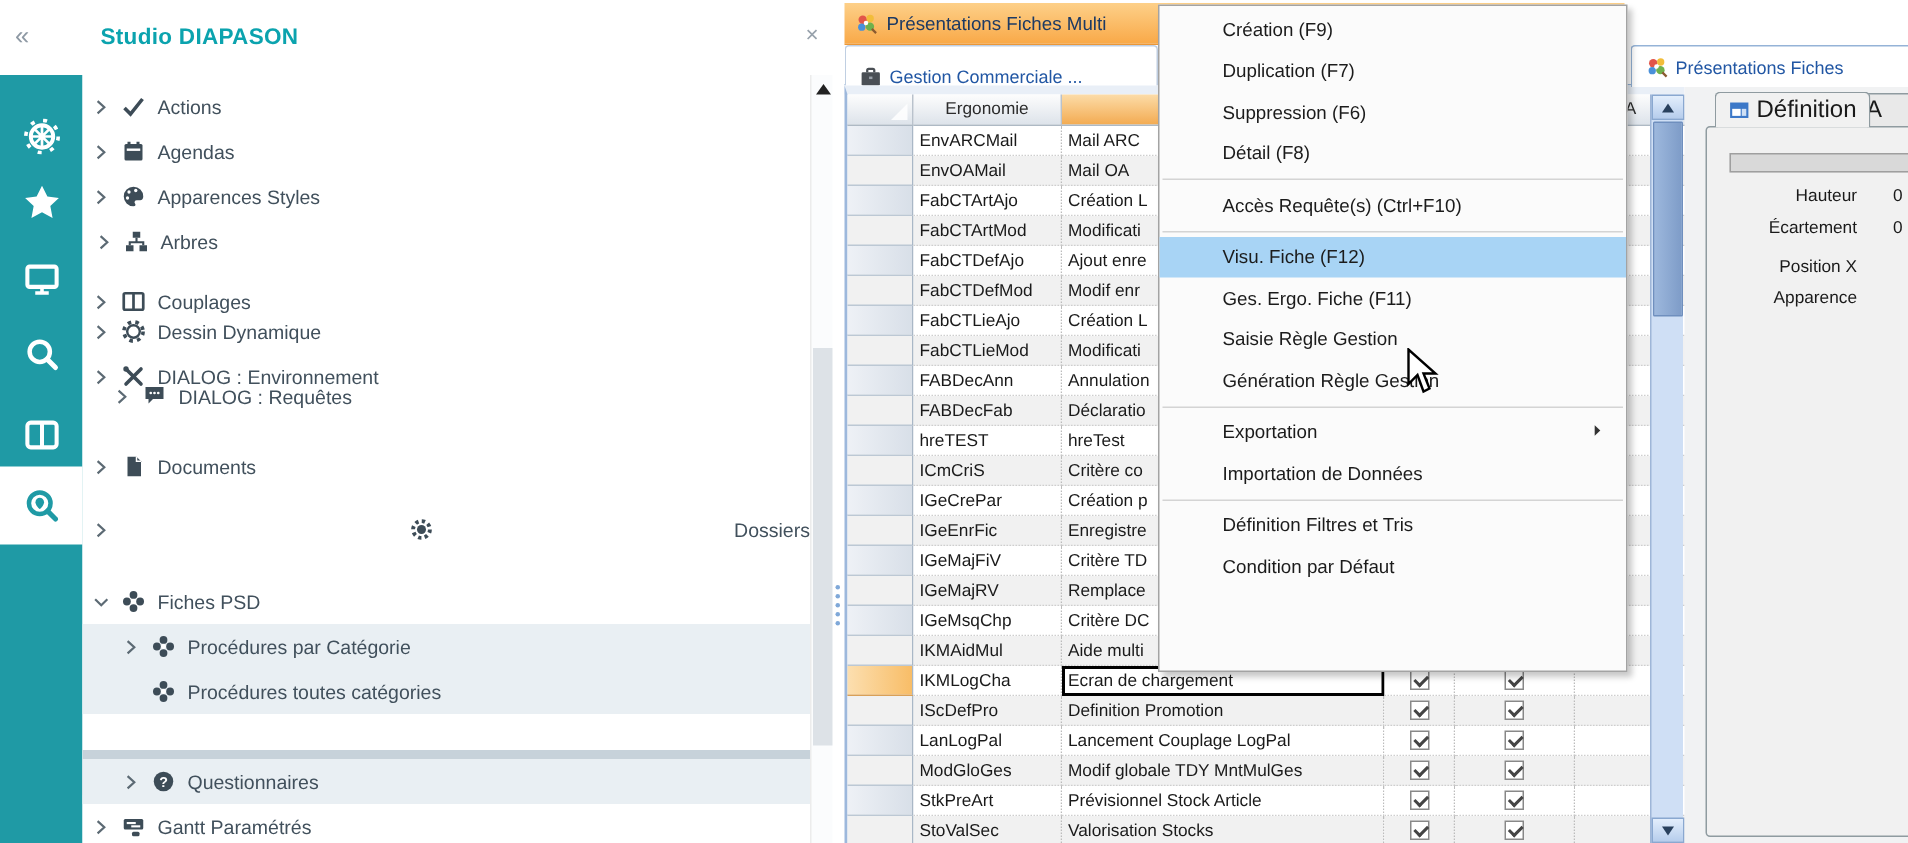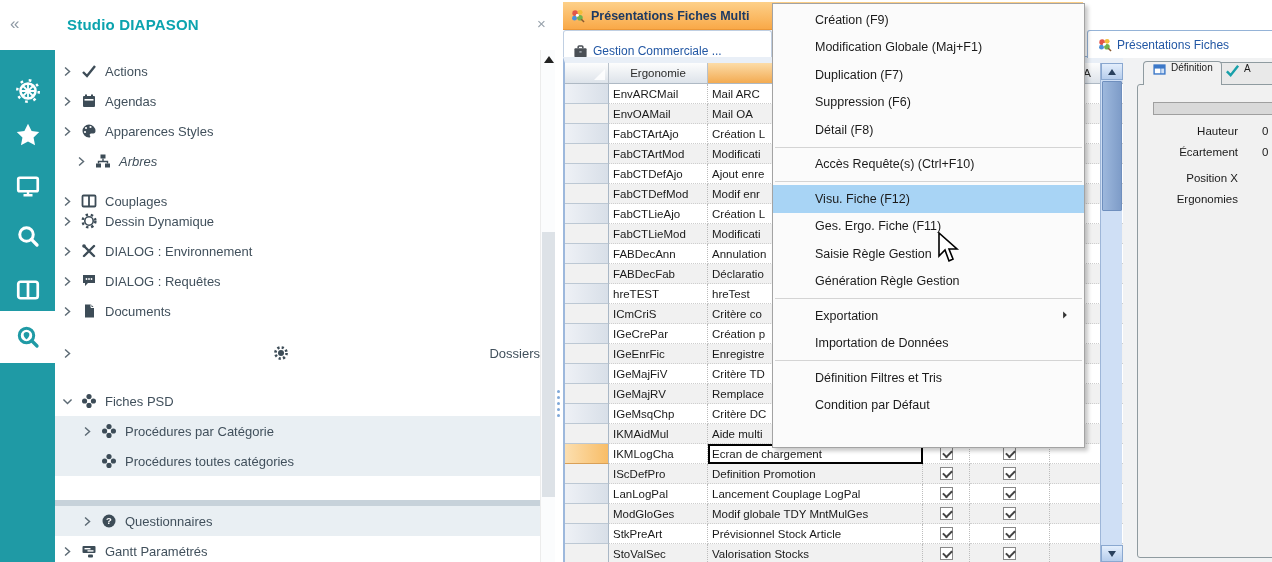--- a/index.html
+++ b/index.html
@@ -30,21 +30,21 @@
 
   #tree-scroll { left:540px; top:50px; width:16px; height:512px; background:#fbfcfd; border-left:1px solid #ececec; }
   #tree-scroll .up { position:absolute; top:6px; left:3px; width:0; height:0; border-left:5px solid transparent; border-right:5px solid transparent; border-bottom:7px solid #222; }
   #tree-scroll .thumb { position:absolute; left:1px; top:182px; width:14px; height:265px; background:#dde2e7; }
 
   
   #splitter { left:555px; top:0; width:8px; height:562px; background:#fff; }
   #splitter .dots { position:absolute; left:2px; top:390px; display:flex; flex-direction:column; gap:3px; }
   #splitter .dots i { width:3px; height:3px; background:#7fa8d8; border-radius:50%; }
   #win-title { left:563px; top:2px; width:520px; height:28px; background:linear-gradient(#fdd089,#f9a948); display:flex; align-items:center; padding-left:7px; border-bottom:1px solid #eb9737; }
-  #win-title .t { font-size:12.5px; font-weight:bold; color:#1d3a63; margin-left:6px; white-space:nowrap; }
+  #win-title .t { font-size:12.5px; font-weight:normal; color:#1d3a63; margin-left:6px; white-space:nowrap; }
   #tabstrip { left:563px; top:30px; width:709px; height:27px; background:#fff; border-bottom:1px solid #95b3d7; }
   .dtab { position:absolute; top:0; height:41px; background:#fff; display:flex; align-items:center; padding:0 9px; font-size:12px; color:#2257a4; border:1px solid #c0cfe2; border-bottom:none; border-radius:3px 3px 0 0; white-space:nowrap; }
   .dtab svg { width:14px; height:14px; margin-right:5px; flex:0 0 14px; }
   #tab-gestion { left:0; width:209px; }
   #tab-partial { left:466px; width:56px; padding-left:18px; }
   #tab-pres { left:524px; width:200px; border-color:#95b3d7; height:28px; z-index:2; }
 
   
   #grid-wrap { left:563px; top:57px; width:560px; height:505px; background:#fff; border-left:2px solid #9db8dc; border-top:6px solid #e9eff7; }
   #grid-head { position:absolute; left:0; top:0; width:560px; height:21px; display:flex; }
@@ -69,21 +69,21 @@
   
   #grid-scroll { left:1100px; top:63px; width:22px; height:499px; background:#cfdff5; border-left:1px solid #9eb6d8; }
   #grid-scroll .btn { position:absolute; left:0; width:22px; height:17px; background:linear-gradient(#e3eefc,#b6cdec); border:1px solid #8aa8d0; display:flex; align-items:center; justify-content:center; }
   #grid-scroll .btn.up { top:0; } #grid-scroll .btn.dn { bottom:0; }
   #grid-scroll .arr-up { width:0;height:0;border-left:4px solid transparent;border-right:4px solid transparent;border-bottom:6px solid #29415e; }
   #grid-scroll .arr-dn { width:0;height:0;border-left:4px solid transparent;border-right:4px solid transparent;border-top:6px solid #29415e; }
   #grid-scroll .thumb { position:absolute; left:1px; top:18px; width:20px; height:130px; background:linear-gradient(90deg,#9db8dd,#7e9cc8); border:1px solid #6f8fbe; border-radius:1px; }
 
   
   #right-zone { left:1123px; top:55px; width:149px; height:507px; background:#f1f2f3; }
-  .ptab { position:absolute; top:7px; height:22px; display:flex; align-items:flex-start; padding:0 8px; font-size:10px; color:#1a1a1a; border:1px solid #8f9ba0; border-bottom:none; border-radius:4px 4px 0 0; background:#e9e9e9; white-space:nowrap; }
+  .ptab { position:absolute; top:7px; height:22px; display:flex; align-items:center; padding:0 8px; font-size:16px; color:#1a1a1a; border:1px solid #8f9ba0; border-bottom:none; border-radius:4px 4px 0 0; background:#e9e9e9; white-space:nowrap; }
   .ptab svg { width:13px; height:13px; margin-right:4px; flex:0 0 13px; }
   #ptab-def { left:20px; z-index:2; background:#f1f1f1; height:24px; top:6px; }
   #ptab-app { left:93px; width:70px; }
   #pbox { position:absolute; left:14px; top:29px; width:200px; height:474px; background:#f1f1f1; border:1px solid #8f9ba0; border-radius:3px; }
   #pbar { position:absolute; left:15px; top:17px; width:180px; height:13px; background:#d9d9d9; border:1px solid #9f9f9f; }
   .pfield { position:absolute; left:0; width:200px; height:16px; display:flex; }
   .pfield .lab { width:100px; text-align:right; font-size:11.5px; color:#1a1a1a; }
   .pfield .val { margin-left:24px; font-size:11.5px; color:#1a1a1a; }
 
   
@@ -186,21 +186,21 @@
           <span class="tree-ico">
             <svg viewBox="0 0 16 16" xmlns="http://www.w3.org/2000/svg">
               <path d="M8 1.5a6.5 6.5 0 1 0 0 13c1.5 0 1.6-1 1-1.8-.7-.9-.2-2.2 1.2-2.2h2.2c1.3 0 2.1-1 2.1-2.5A6.5 6.5 0 0 0 8 1.5z" fill="currentColor"></path>
               <circle cx="5" cy="5" r="1.1" fill="#fff"></circle>
               <circle cx="9.5" cy="4" r="1.1" fill="#fff"></circle>
               <circle cx="4" cy="9" r="1.1" fill="#fff"></circle>
             </svg>
           </span>
           <span>Apparences Styles</span>
         </div>
-        <div class="tree-row" style="top: 96px; padding-left: 20px; font-style: italic;">
+        <div class="tree-row" style="top: 96px; padding-left: 8px;">
           <span class="tree-chev">
             <svg viewBox="0 0 16 16" xmlns="http://www.w3.org/2000/svg">
               <path d="M5 3l5.5 5L5 13" fill="none" stroke="currentColor" stroke-width="1.8"></path>
             </svg>
           </span>
           <span class="tree-ico">
             <svg viewBox="0 0 16 16" xmlns="http://www.w3.org/2000/svg">
               <rect x="5.5" y="1.5" width="5" height="4" fill="currentColor"></rect>
               <rect x="1" y="10.5" width="5" height="4" fill="currentColor"></rect>
               <rect x="10" y="10.5" width="5" height="4" fill="currentColor"></rect>
@@ -244,21 +244,21 @@
             </svg>
           </span>
           <span class="tree-ico">
             <svg viewBox="0 0 16 16" xmlns="http://www.w3.org/2000/svg">
               <path d="M3 13L13 3M3 3l10 10" fill="none" stroke="currentColor" stroke-width="2.4" stroke-linecap="round"></path>
               <circle cx="3" cy="3" r="1.8" fill="currentColor"></circle>
             </svg>
           </span>
           <span>DIALOG : Environnement</span>
         </div>
-        <div class="tree-row" style="top: 216px; padding-left: 6px;">
+        <div class="tree-row" style="top: 199px; padding-left: 20px;">
           <span class="tree-chev">
             <svg viewBox="0 0 16 16" xmlns="http://www.w3.org/2000/svg">
               <path d="M5 3l5.5 5L5 13" fill="none" stroke="currentColor" stroke-width="1.8"></path>
             </svg>
           </span>
           <span class="tree-ico">
             <svg viewBox="0 0 16 16" xmlns="http://www.w3.org/2000/svg">
               <path d="M2 2h12v8H7l-3 3v-3H2z" fill="currentColor"></path>
               <circle cx="5.5" cy="6" r=".9" fill="#fff"></circle>
               <circle cx="8" cy="6" r=".9" fill="#fff"></circle>
@@ -785,33 +785,30 @@
           </div>
           <div class="pfield" style="top: 61px;">
             <span class="lab">Écartement</span>
             <span class="val">0</span>
           </div>
           <div class="pfield" style="top: 87px;">
             <span class="lab">Position X</span>
             <span class="val"></span>
           </div>
           <div class="pfield" style="top: 108px;">
-            <span class="lab">Ergonomies</span>
+            <span class="lab">Apparence</span>
             <span class="val"></span>
           </div>
         </div>
     </div>
   </section>
 
   <div class="abs" id="ctx">
       <div class="mi">
         <span>Création (F9)</span>
-      </div>
-      <div class="mi">
-        <span>Modification Globale (Maj+F1)</span>
       </div>
       <div class="mi">
         <span>Duplication (F7)</span>
       </div>
       <div class="mi">
         <span>Suppression (F6)</span>
       </div>
       <div class="mi">
         <span>Détail (F8)</span>
       </div>

